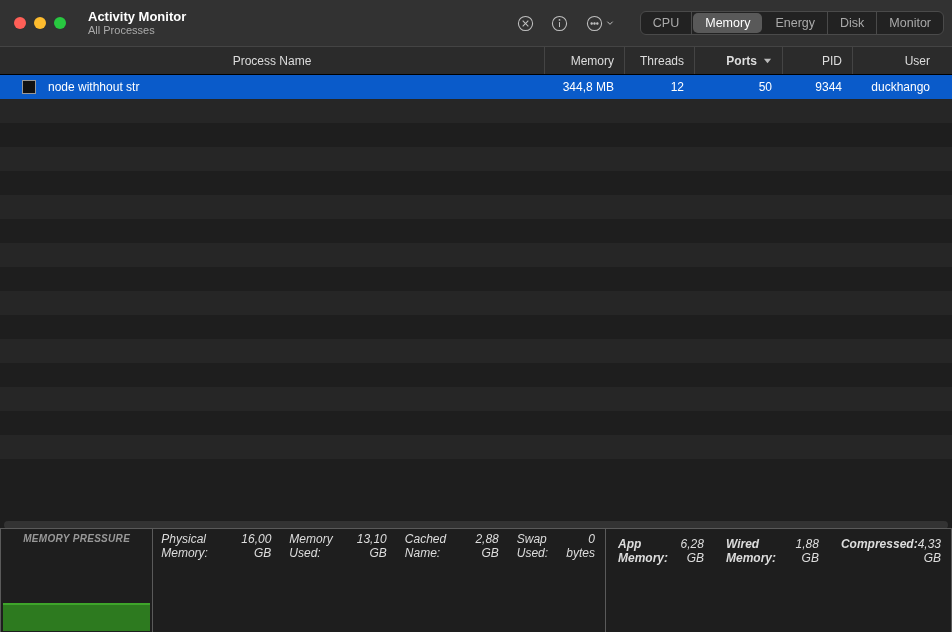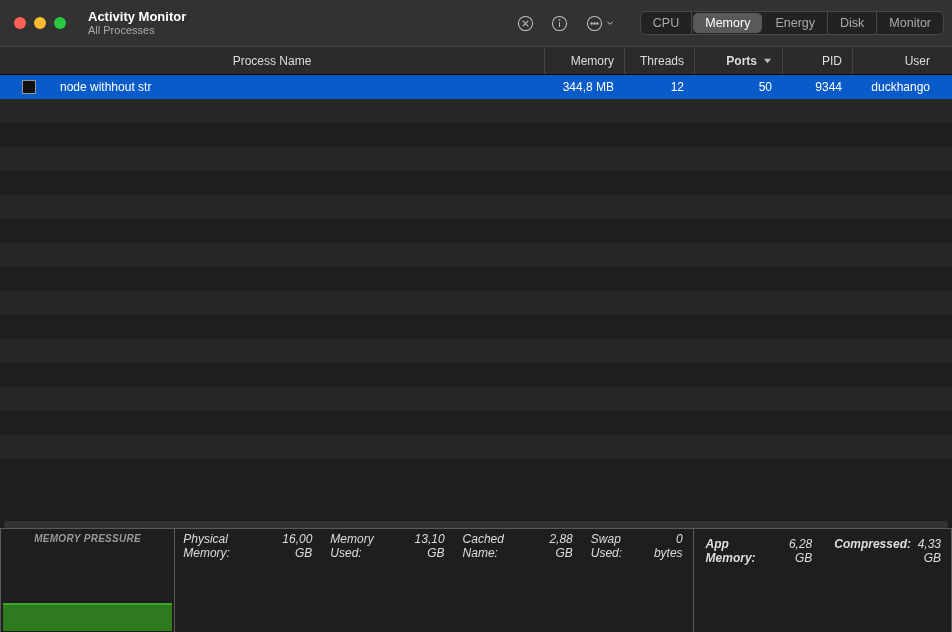--- a/index.html
+++ b/index.html
@@ -43,21 +43,21 @@
     .c-ports { width: 88px; }
     .c-pid { width: 70px; }
     .c-user { width: 100px; padding-right: 22px; }
     
     
     .rows { flex: 1; overflow: auto; }
     .row { height: 24px; display: flex; align-items: center; font-size: 12px; }
     .row.selected { background: #0a5bca; color: #fff; }
     .row:not(.selected) { background: #1e1e1e; }
     .cell { padding: 0 10px; text-align: right; }
-    .cell.name { flex: 1; text-align: left; display: flex; align-items: center; gap: 24px; padding-left: 22px; }
+    .cell.name { flex: 1; text-align: left; display: flex; align-items: center; gap: 12px; padding-left: 22px; }
     .proc-icon { width: 14px; height: 14px; border: 1px solid #999; background: #111; display: inline-block; }
     .cell.mem { width: 80px; }
     .cell.threads { width: 70px; }
     .cell.ports { width: 88px; }
     .cell.pid { width: 70px; }
     .cell.user { width: 100px; padding-right: 22px; }
     
     .emptyrows { display: flex; flex-direction: column; }
     .emptyrows div { height: 24px; }
     .emptyrows div:nth-child(odd) { background: #262626; }
@@ -211,19 +211,23 @@
             <span class="k">Swap Used:</span>
             <span class="v">0 bytes</span>
           </div>
       </div>
       <div class="stats-col col2">
         <div class="stat-row">
             <span class="k">App Memory:</span>
             <span class="v">6,28 GB</span>
           </div>
         <div class="stat-row">
+            <span class="k">Wired Memory:</span>
+            <span class="v">1,88 GB</span>
+          </div>
+        <div class="stat-row">
             <span class="k">Compressed:</span>
             <span class="v">4,33 GB</span>
           </div>
       </div>
     </div>
   </div>
 </div>
 
 </body></html>

